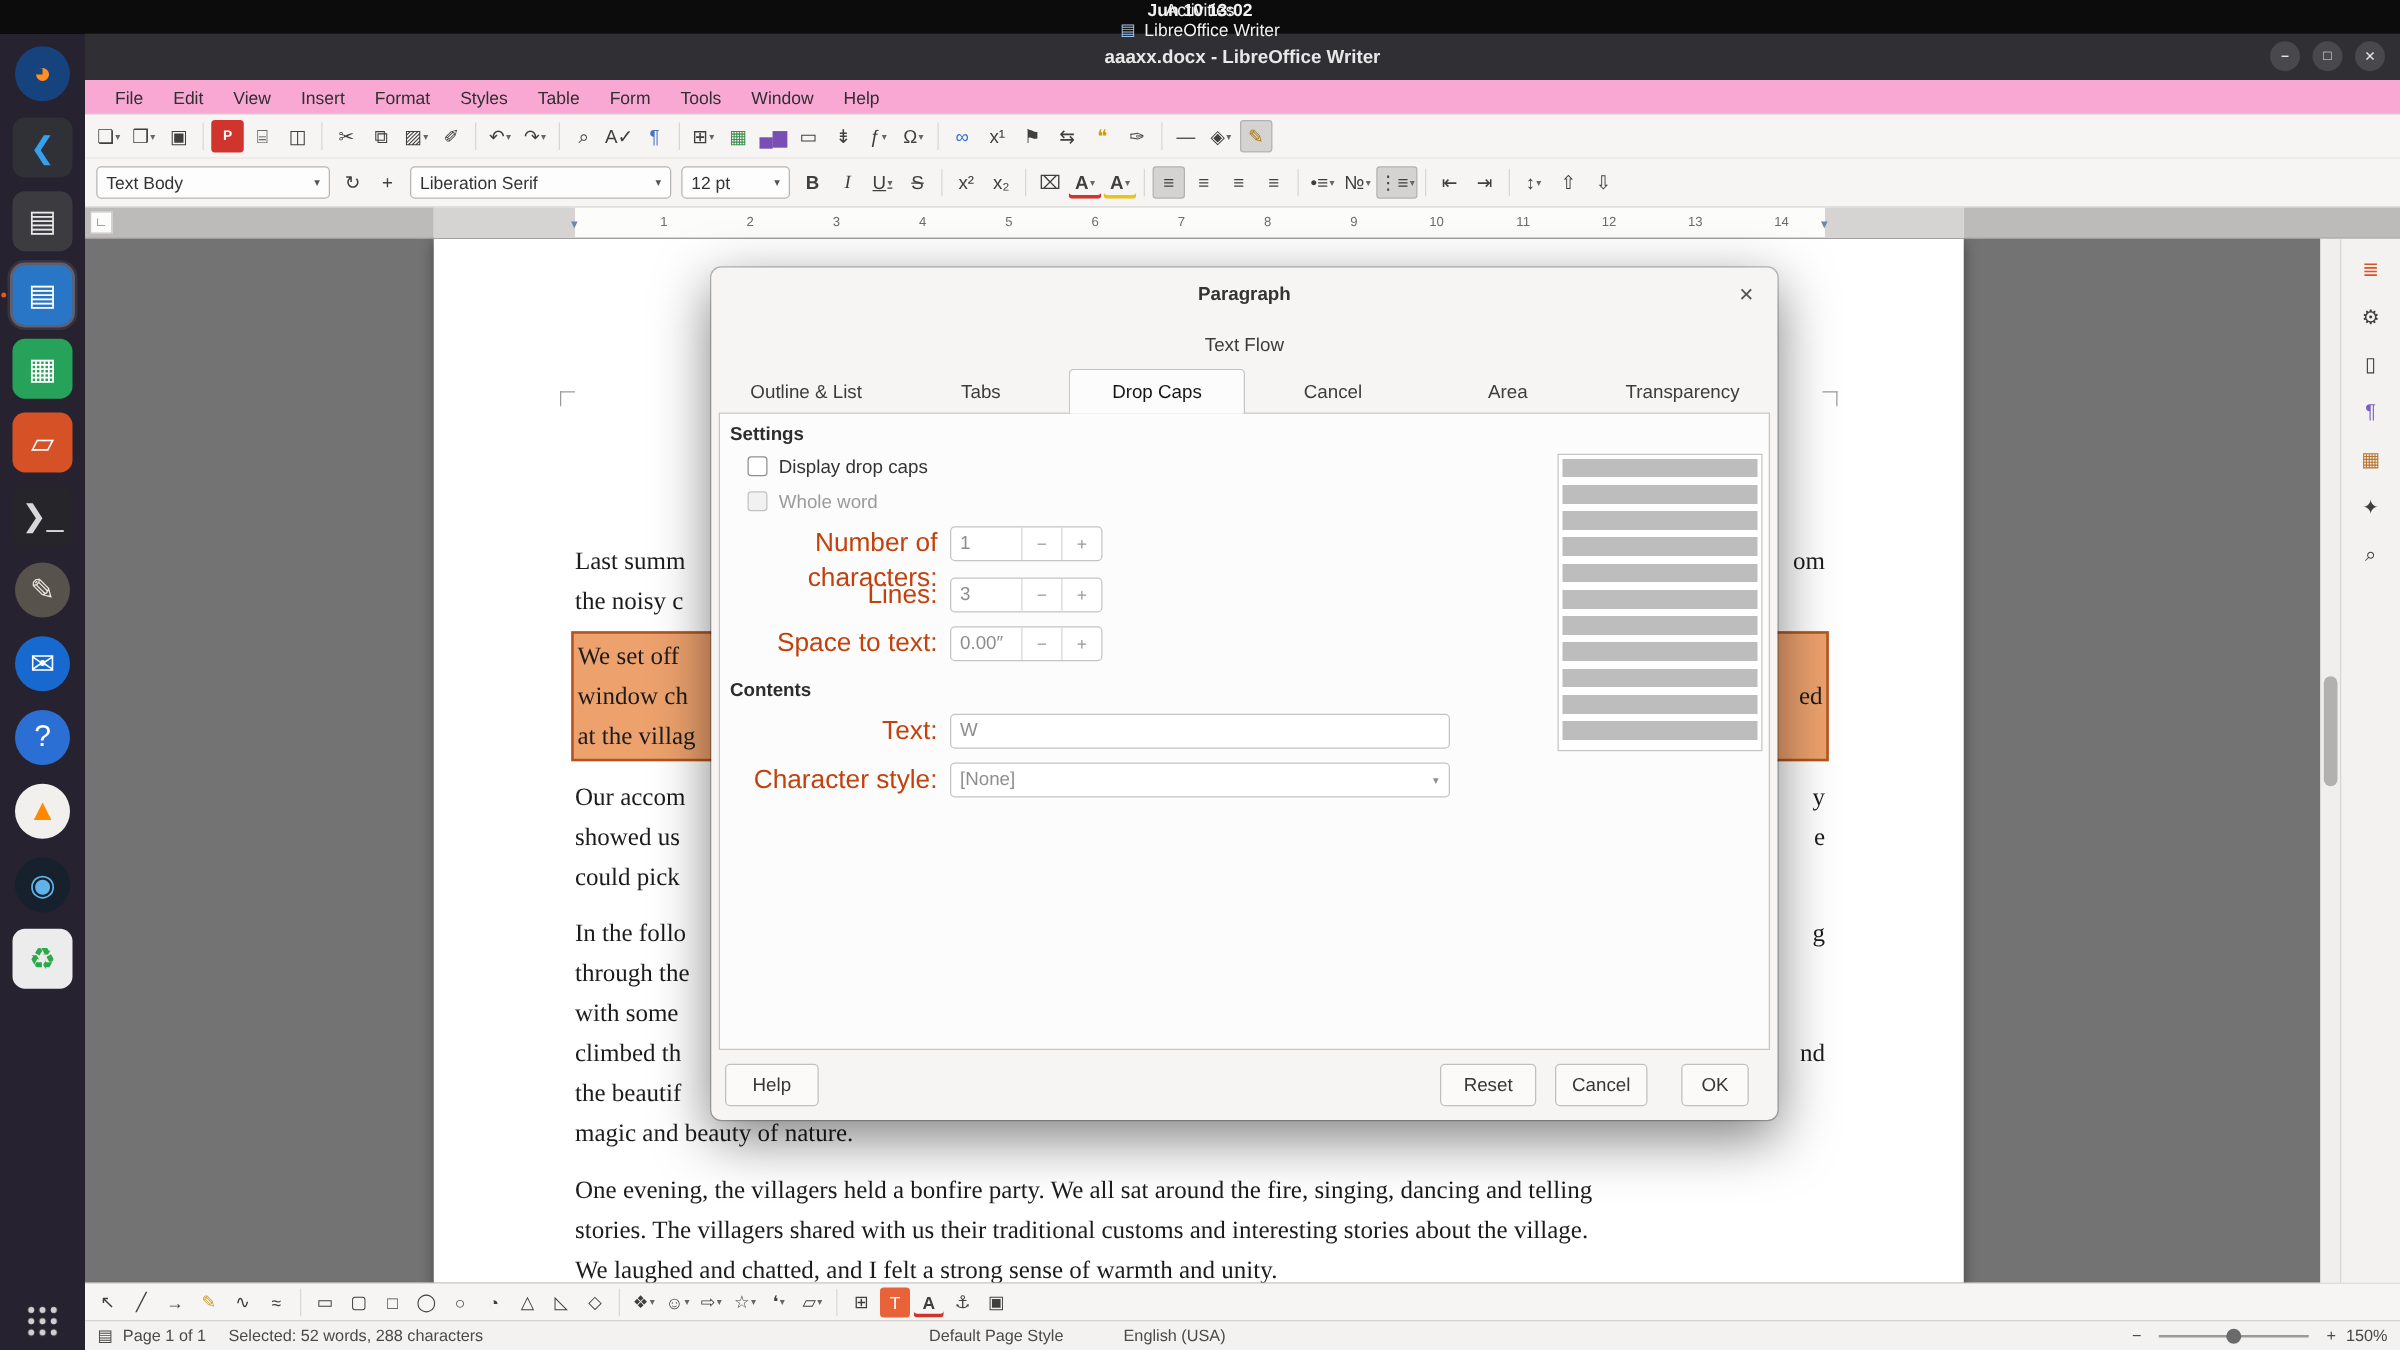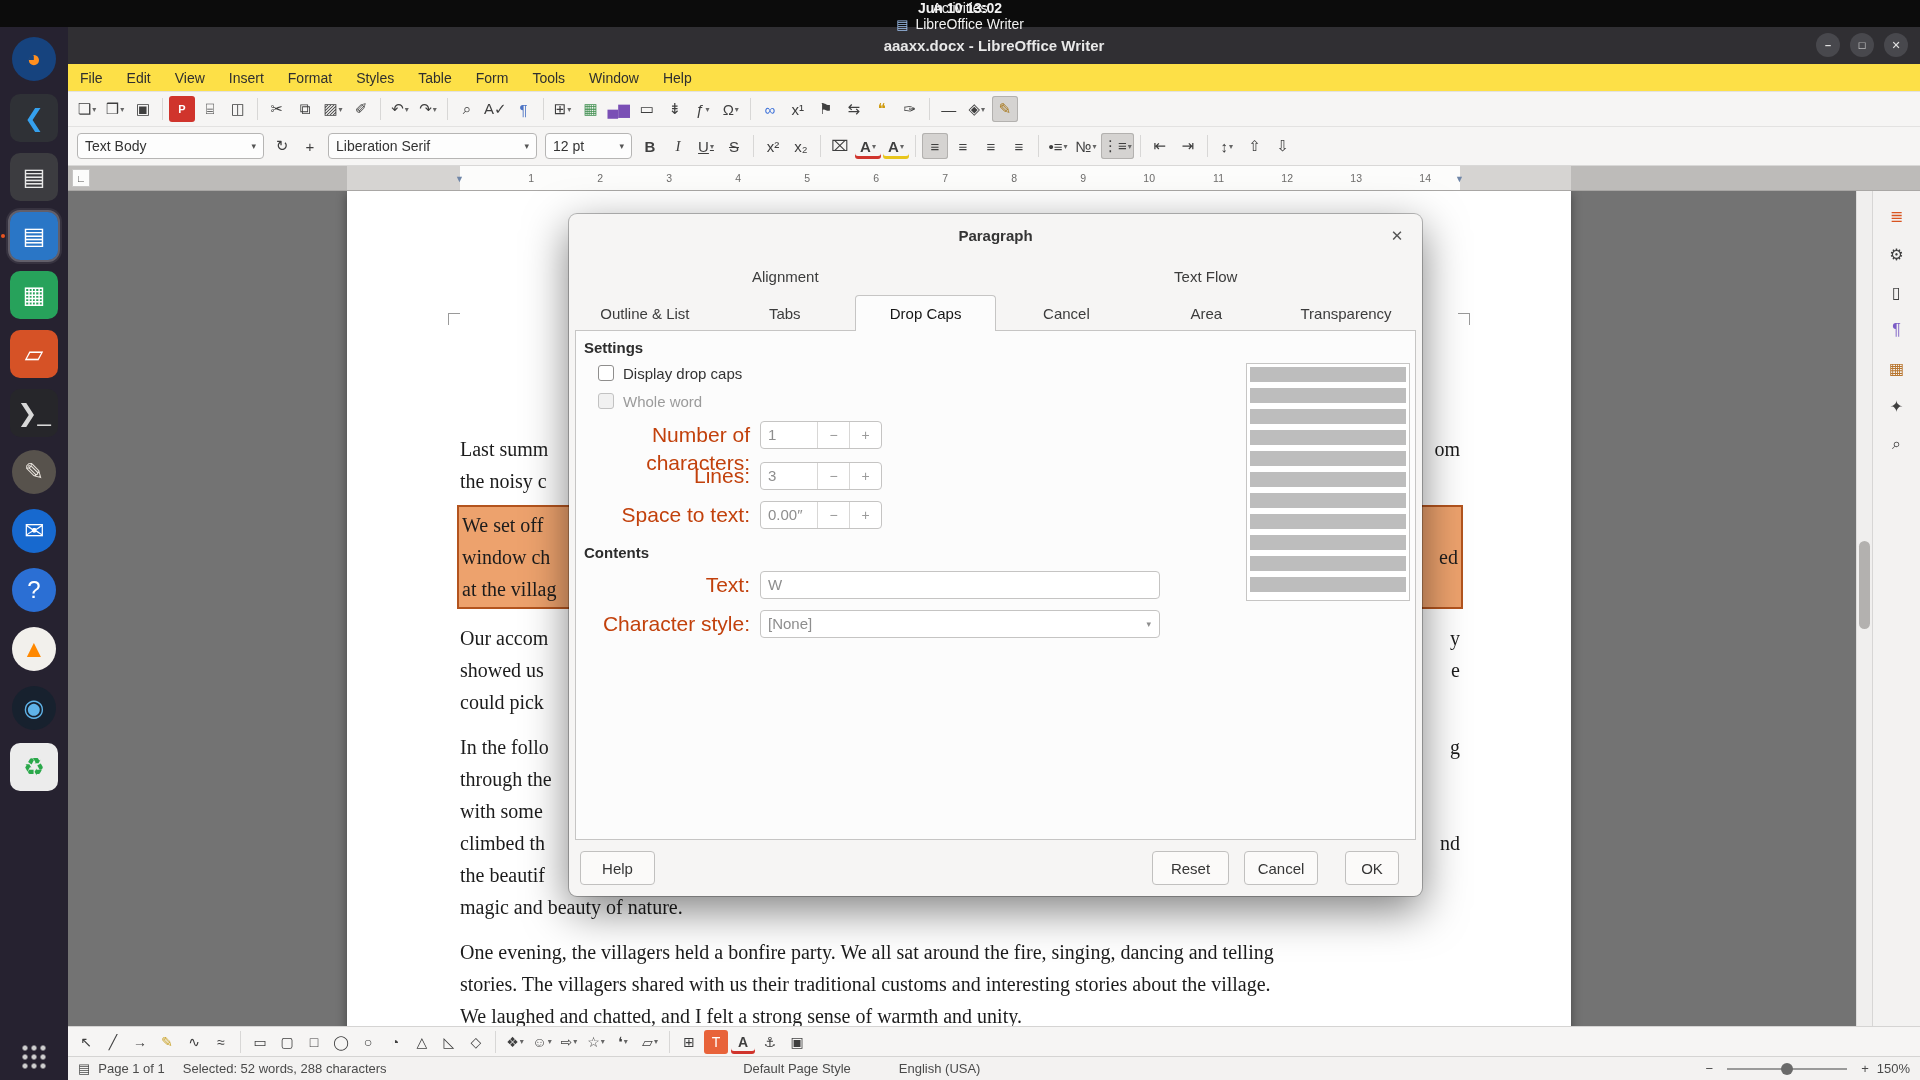--- a/index.html
+++ b/index.html
@@ -30,22 +30,22 @@
 
   
   .window { position:absolute; left:68px; top:27px; width:1852px; height:1053px;
             background:#f6f5f4; display:flex; flex-direction:column; }
   .titlebar { height:37px; background:#302f33; color:#e8e8e8; display:flex; align-items:center;
               justify-content:center; position:relative; font-size:15px; font-weight:bold; }
   .win-controls { position:absolute; right:12px; top:6px; display:flex; gap:10px; }
   .wc { width:24px; height:24px; border-radius:50%; background:#48484d; color:#e4e4e4;
         display:flex; align-items:center; justify-content:center; font-size:11px; }
 
-  .menubar { height:28px; display:flex; align-items:center; padding-left:0; font-size:14px;
-             color:#2f2f2f; background:#fde047; border-bottom:1px solid #e3e2e1; }
+  .menubar { height:28px; display:flex; align-items:center; padding-left:12px; font-size:14px;
+             color:#2f2f2f; background:#f9a8d4; border-bottom:1px solid #e3e2e1; }
   .menubar span { padding:4px 12px; }
 
   .toolbar { display:flex; align-items:center; padding:0 6px; gap:2px; background:#f6f5f4; }
   .toolbar.main { height:35px; border-bottom:1px solid #e3e2e1; }
   .toolbar.fmt  { height:39px; border-bottom:1px solid #d9d8d7; }
   .ic { min-width:26px; height:26px; border-radius:3px; display:flex; align-items:center;
         justify-content:center; font-size:15px; color:#3f3f3f; padding:0 2px; }
   .ic .car { font-size:8px; color:#666; margin-left:1px; }
   .ic.active { background:#d5d3d1; box-shadow:inset 0 0 0 1px #b3b1af; }
   .tsep { width:1px; height:22px; background:#d8d7d6; margin:0 4px; flex:0 0 auto; }
@@ -627,23 +627,20 @@
     <span>150%</span>
   </div>
 
   <div class="dialog">
     <div class="dlg-title">Paragraph</div>
     <div class="dlg-close">✕</div>
 
     <div class="tabs tabs1">
 
         <div class="tab">
-          <span>Alignment</span>
-        </div>
-        <div class="tab">
           <span>Text Flow</span>
         </div>
       </div>
     <div class="tabs tabs2">
 
     <div class="tab">
           <span>Outline &amp; List</span>
         </div>
         <div class="tab">
           <span>Tabs</span>

